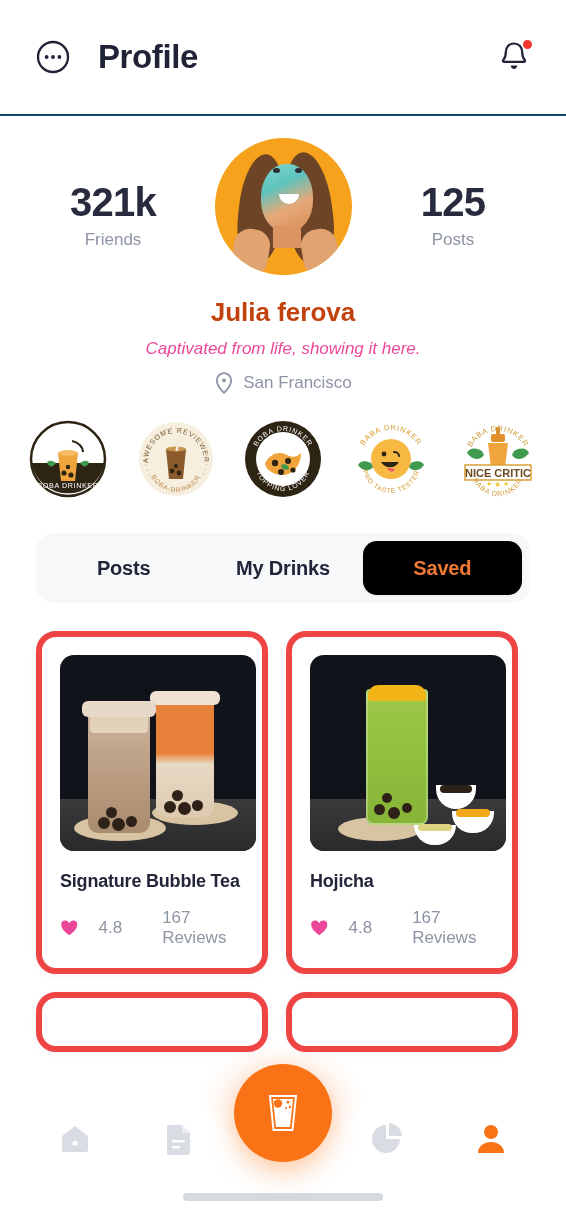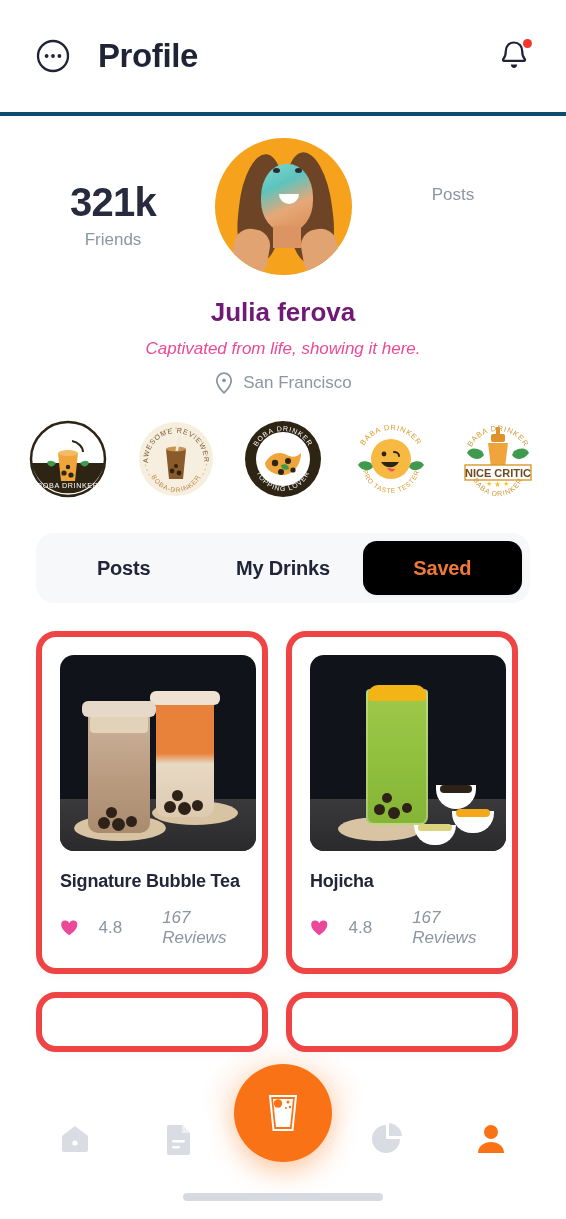--- a/index.html
+++ b/index.html
@@ -9,21 +9,21 @@
     font-family: "Liberation Sans", sans-serif;
     overflow: hidden;
   }
   .phone { position: relative; width: 566px; height: 1219px; background: #fff; overflow: hidden; }
 
   
   .header {
     position: relative; height: 116px;
     display: flex; align-items: center;
     padding: 0 34px;
-    border-bottom: 4px solid #0c4a6e;
+    border-bottom: 2px solid #0c4a6e;
     background: #fff;
   }
   .menu-btn { width: 38px; height: 38px; flex: 0 0 38px; }
   .page-title {
     font-size: 33px; font-weight: bold; color: #1f2335;
     margin-left: 26px; letter-spacing: -0.4px;
   }
   .header-spacer { flex: 1; }
   .bell-wrap { position: relative; width: 34px; height: 38px; }
   .bell-dot {
@@ -63,21 +63,21 @@
     background: #fff; border-radius: 0 0 12px 12px;
   }
   .av-neck { position: absolute; left: 58px; top: 88px; width: 28px; height: 22px; background: #dc9562; }
   .av-thumb {
     position: absolute; bottom: 2px; width: 36px; height: 44px;
     background: #e0a371; border-radius: 16px 16px 12px 12px;
   }
   .av-thumb.l { left: 18px; transform: rotate(10deg); }
   .av-thumb.r { right: 14px; transform: rotate(-10deg); }
 
-  .name { text-align: center; font-size: 26px; font-weight: bold; color: #701a75; margin-top: 22px; }
+  .name { text-align: center; font-size: 26px; font-weight: bold; color: #c2410c; margin-top: 22px; }
   .bio { text-align: center; font-size: 17px; color: #ec4899; margin-top: 11px; font-style: italic; }
   .loc { display: flex; align-items: center; justify-content: center; gap: 9px; margin-top: 12px; }
   .loc-text { font-size: 17px; color: #8d94a3; }
 
   
   .badges { display: flex; justify-content: space-between; padding: 24px 28px 0 28px; }
   .badge { width: 80px; height: 80px; position: relative; flex: 0 0 80px; }
   .badge svg { display: block; }
 
   
@@ -102,21 +102,21 @@
   .card {
     width: 232px; background: #fff;
     border: 6px solid #ef4444; border-radius: 20px;
     padding: 18px 18px 20px 18px;
     box-shadow: 0 2px 10px rgba(16,24,40,.035);
   }
   .card-img { width: 196px; height: 196px; border-radius: 14px; overflow: hidden; position: relative; background:#11131a; }
   .card-title { font-size: 18px; font-weight: bold; color: #23263a; margin-top: 20px; letter-spacing: -0.2px; }
   .card-meta { display: flex; align-items: center; margin-top: 16px; gap: 20px; }
   .rating { font-size: 17px; color: #8d94a3; }
-  .reviews { font-size: 17px; color: #8d94a3; margin-left: 20px; font-style: italic; }
+  .reviews { font-size: 17px; color: #8d94a3; margin-left: 20px; }
 
   
   .bt-wood { position:absolute; bottom:0; left:0; right:0; height:52px;
              background: linear-gradient(#3a3a3c,#2a2a2c); }
   .cup { position: absolute; border-radius: 4px 4px 10px 10px; }
   .cupA { left: 28px; bottom: 18px; width: 62px; height: 122px;
           background: linear-gradient(#cdb49c,#b99c80 55%,#a98b6e); }
   .cupA-lid { position:absolute; left:22px; bottom:134px; width:74px; height:16px;
               background:#e6d9c9; border-radius:6px; }
   .cupA-foam { position:absolute; left:30px; bottom:118px; width:58px; height:22px;
@@ -203,20 +203,21 @@
         <div class="av-face"></div>
         <div class="av-eye l"></div>
         <div class="av-eye r"></div>
         <div class="av-smile"></div>
         <div class="av-neck"></div>
         <div class="av-thumb l"></div>
         <div class="av-thumb r"></div>
       </div>
 
       <div class="stat">
+        <div class="stat-value">125</div>
         <div class="stat-label">Posts</div>
       </div>
     </div>
 
     <div class="name">Julia ferova</div>
     <div class="bio">Captivated from life, showing it here.</div>
     <div class="loc">
       <svg width="20" height="24" viewBox="0 0 20 24">
         <path d="M10 2.2c-4 0-7.2 3.2-7.2 7.2 0 5.4 7.2 12.4 7.2 12.4s7.2-7 7.2-12.4c0-4-3.2-7.2-7.2-7.2z" fill="none" stroke="#8d94a3" stroke-width="1.8"></path>
         <circle cx="10" cy="9.3" r="1.9" fill="#8d94a3"></circle>

